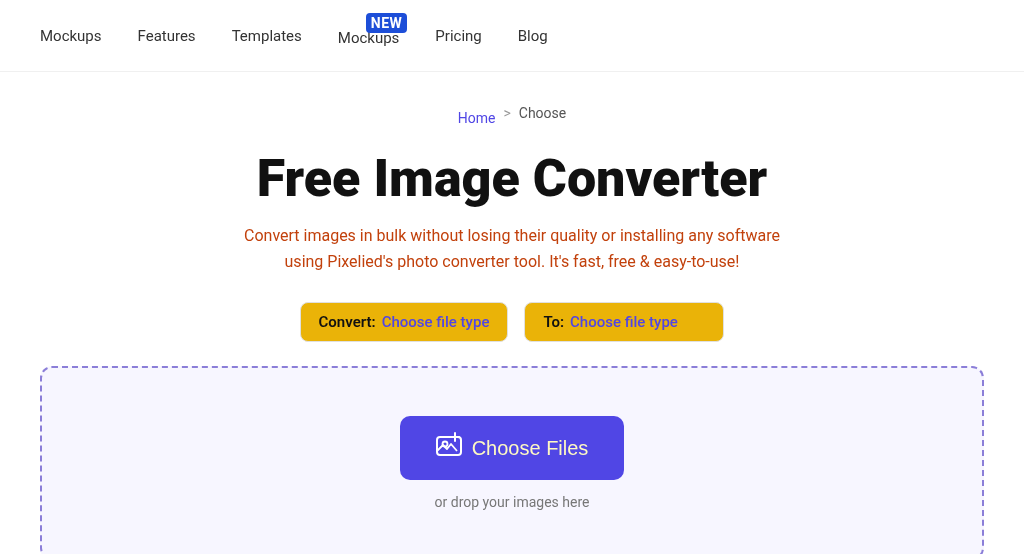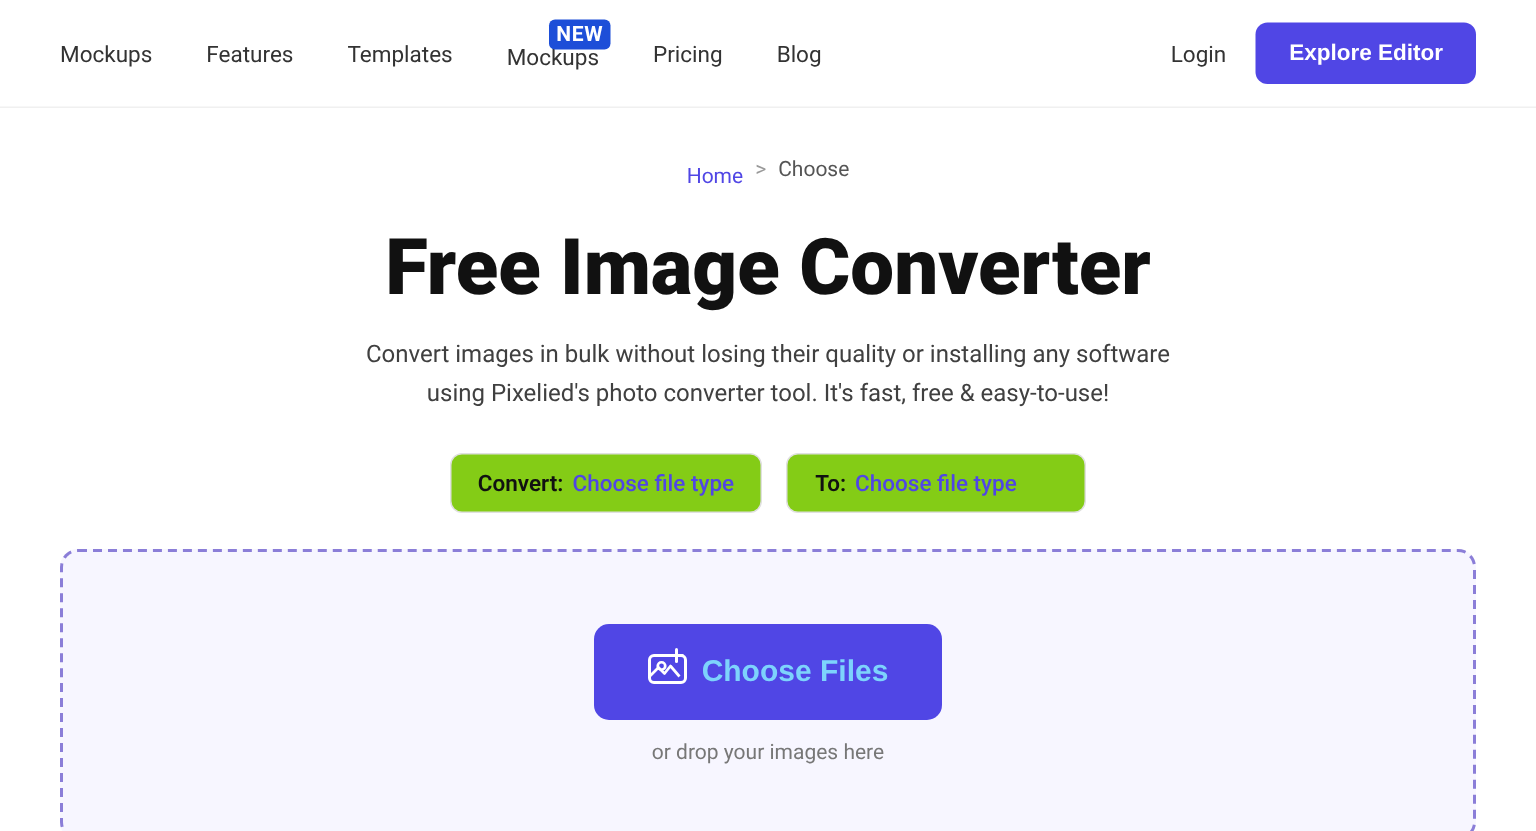--- a/index.html
+++ b/index.html
@@ -121,39 +121,39 @@
     .hero-title {
       font-size: 52px;
       font-weight: 900;
       color: #111;
       text-align: right;
       margin-bottom: 16px;
       line-height: 1.1;
     }
     .hero-subtitle {
       font-size: 16px;
-      color: #404040;
+      color: #c2410c;
       text-align: center;
       max-width: 560px;
       line-height: 1.6;
       margin-bottom: 28px;
     }
 
     
     .conversion-row {
       display: flex;
       align-items: center;
       gap: 16px;
       margin-bottom: 24px;
     }
     .convert-selector {
       display: flex;
       align-items: center;
       gap: 6px;
-      background: #84cc16;
+      background: #eab308;
       border: 1px solid #e0e0e0;
       border-radius: 8px;
       padding: 10px 18px;
       font-size: 15px;
       cursor: pointer;
       min-width: 200px;
     }
     .convert-selector-label {
       font-weight: 600;
       color: #111;
@@ -176,26 +176,26 @@
       justify-content: center;
       padding: 48px 20px;
       gap: 14px;
       min-height: 160px;
     }
     .choose-files-btn {
       display: flex;
       align-items: center;
       gap: 10px;
       background: #5046e5;
-      color: #7dd3fc;
+      color: #fef9c3;
       border: none;
       border-radius: 10px;
       padding: 16px 36px;
       font-size: 20px;
-      font-weight: 700;
+      font-weight: 400;
       cursor: pointer;
     }
     .choose-files-icon {
       font-size: 22px;
     }
     .drop-hint {
       font-size: 14px;
       color: #777;
     }
   </style>
@@ -209,24 +209,20 @@
     <a class="nav-item">Features</a>
     <a class="nav-item">Templates</a>
     <a class="nav-item" style="padding-top:4px;">
       <span>Mockups</span>
       <span class="nav-badge">NEW</span>
     </a>
     <a class="nav-item">Pricing</a>
     <a class="nav-item">Blog</a>
   </nav>
 
-  <div class="header-actions">
-    <a class="login-link">Login</a>
-    <button class="explore-btn">Explore Editor</button>
-  </div>
 </header>
 
 <main>
 
   <nav class="breadcrumb">
     <a class="breadcrumb-home">Home</a>
     <span class="breadcrumb-sep">&gt;</span>
     <span class="breadcrumb-current">Choose</span>
   </nav>
 

